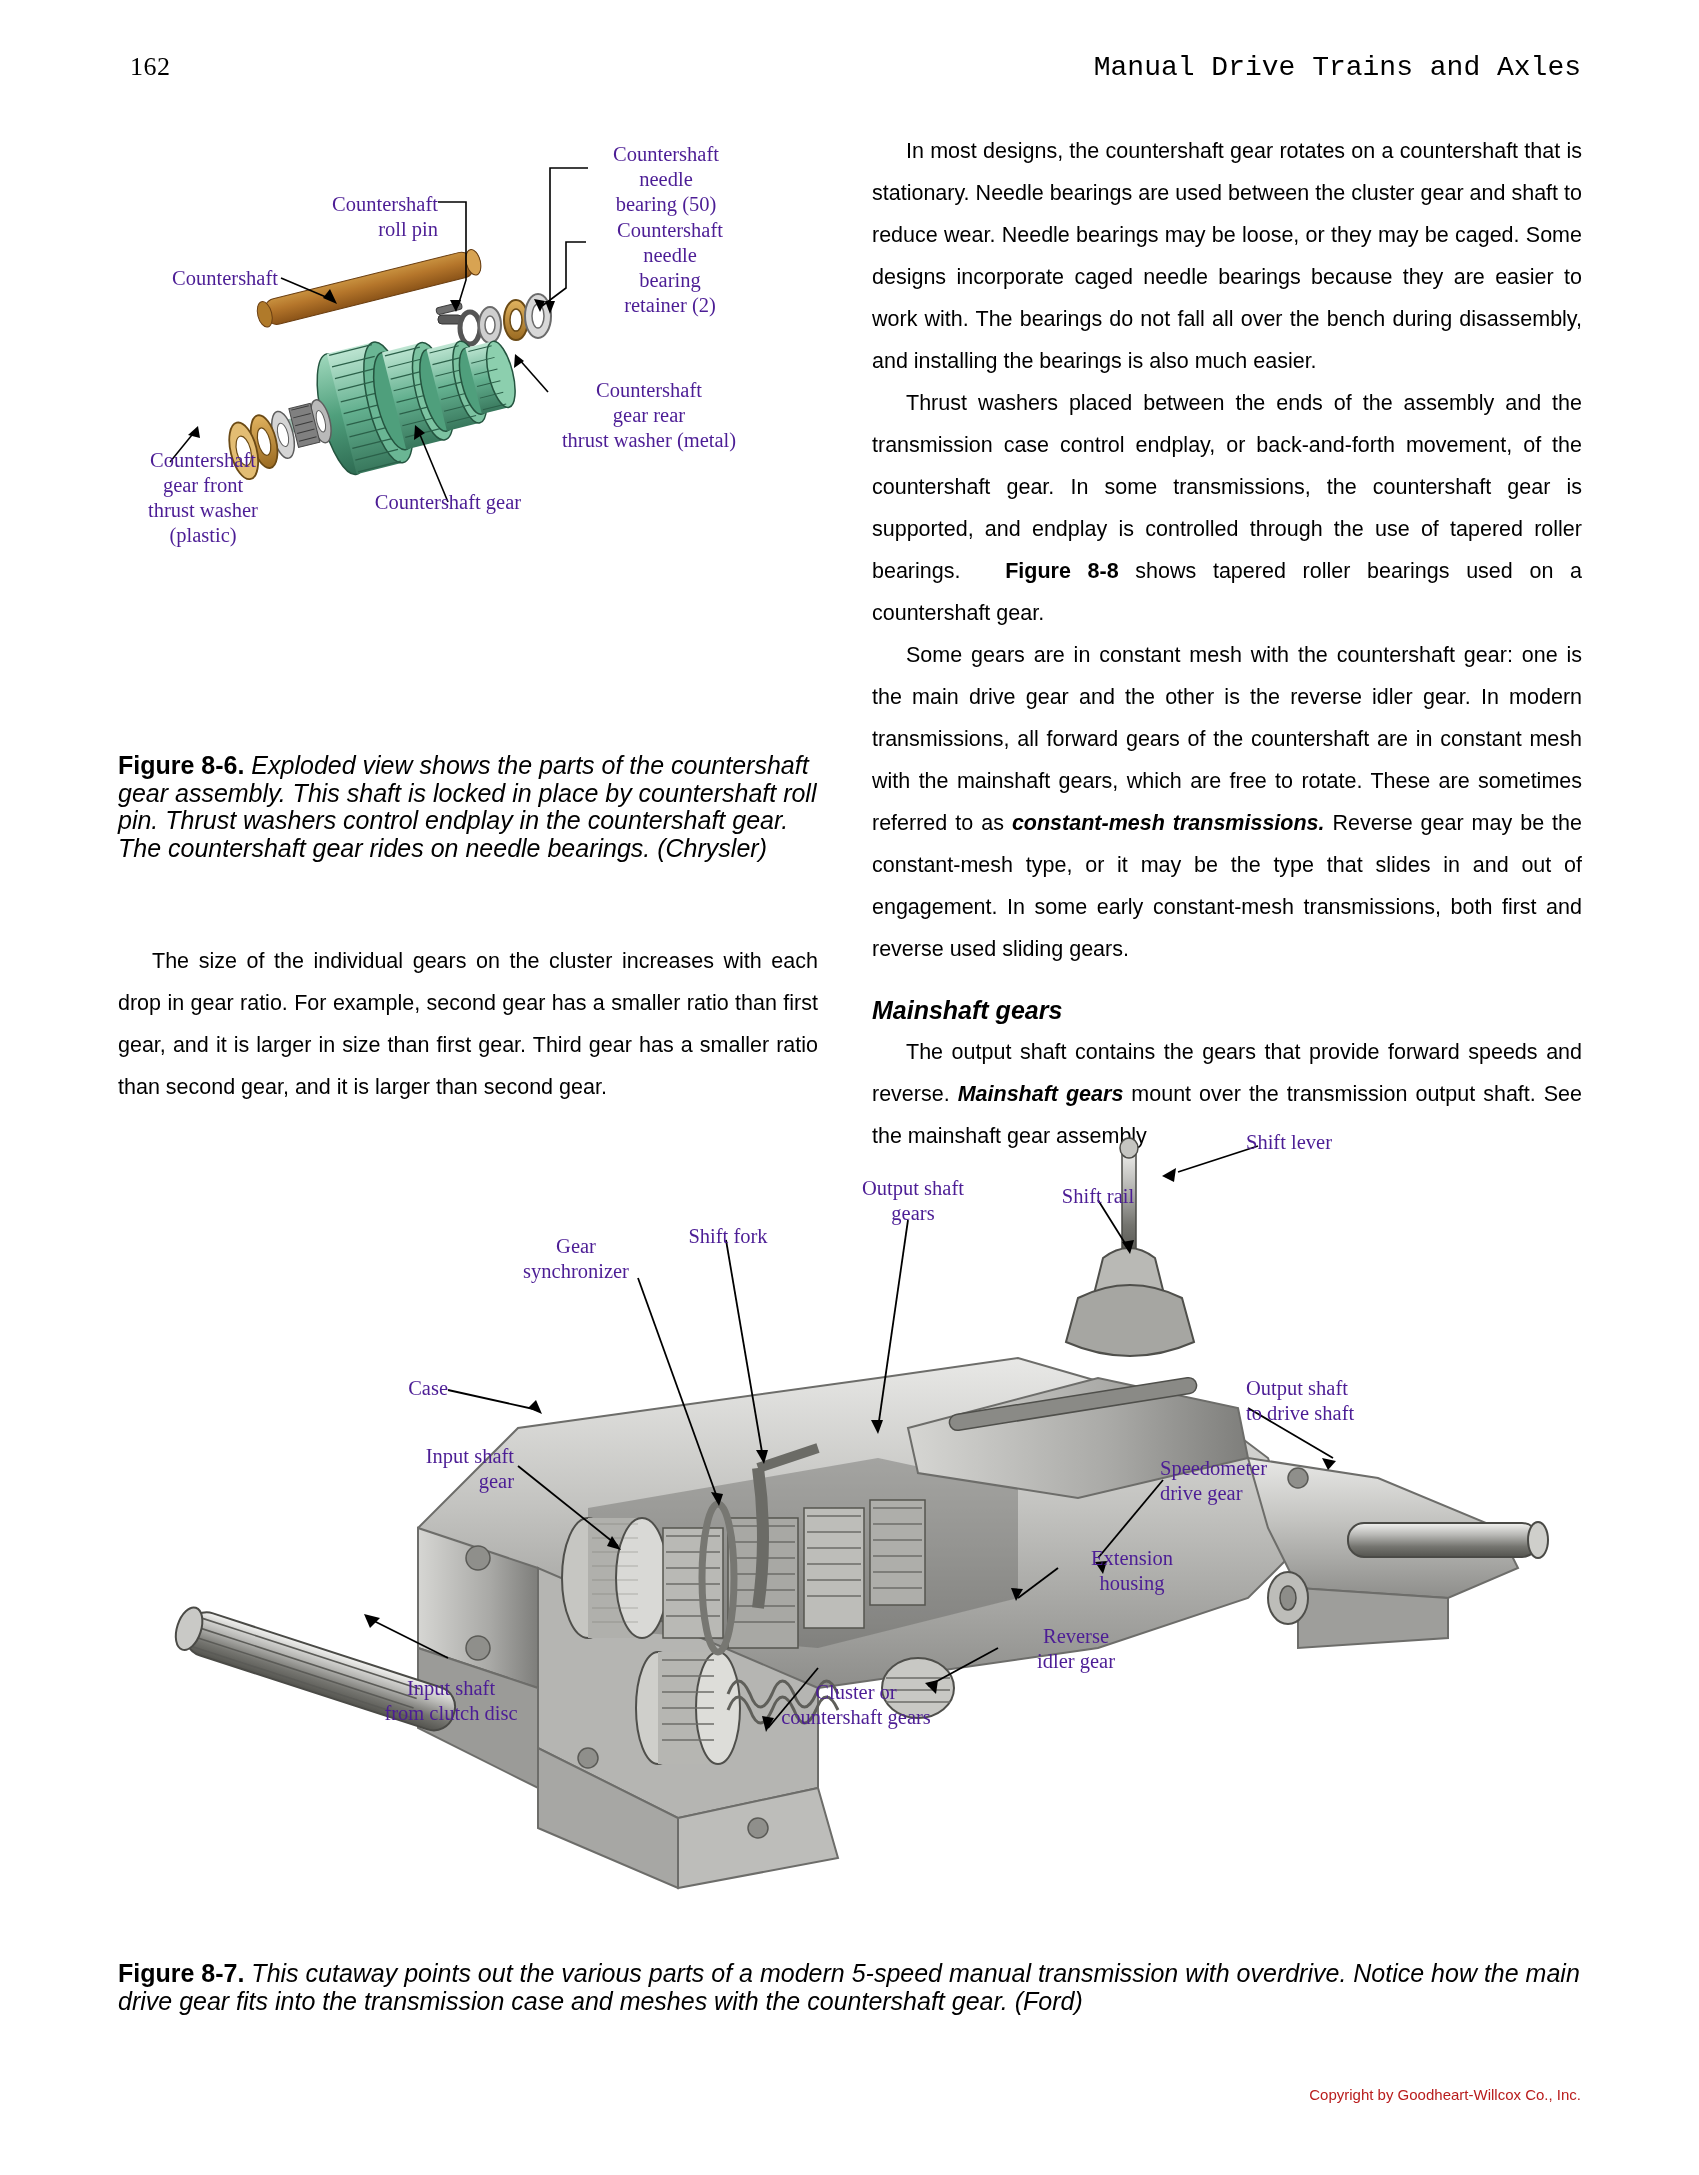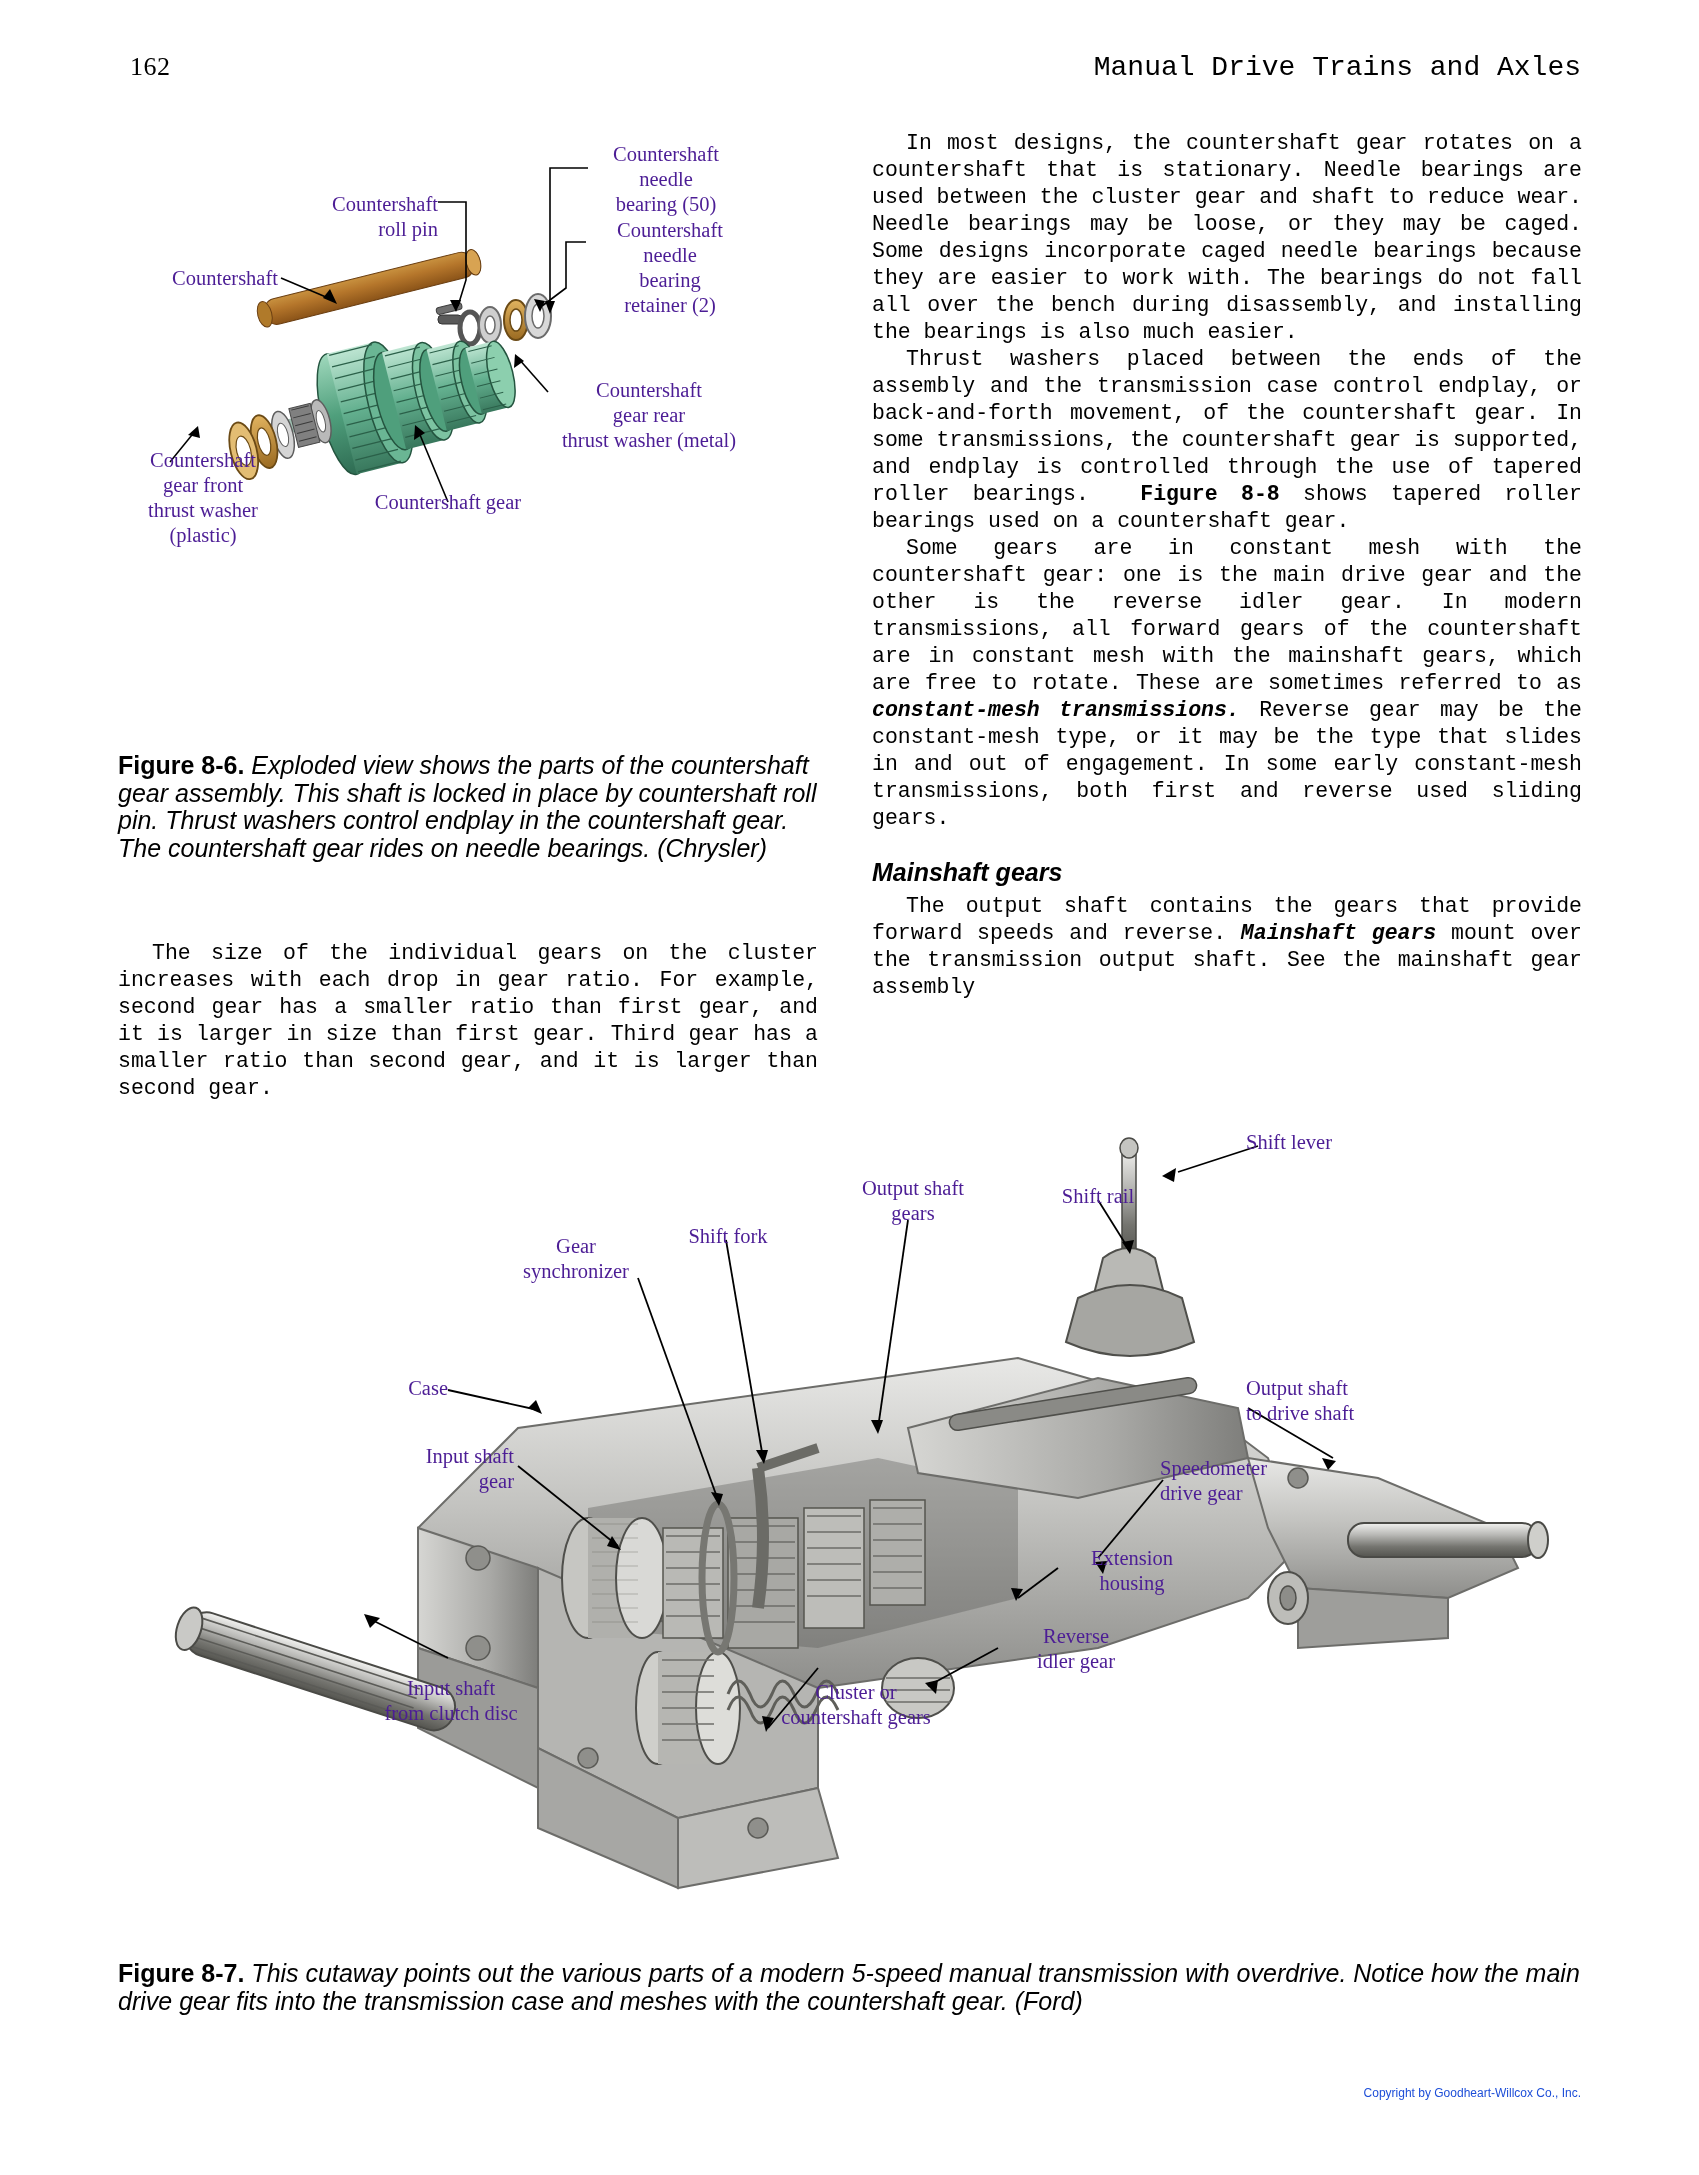--- a/index.html
+++ b/index.html
@@ -45,23 +45,23 @@
     font-family: Liberation Mono, monospace;
     font-size: 28px;
   }
   .col-right {
     position: absolute;
     left: 872px;
     top: 130px;
     width: 710px;
   }
   p.body {
-    font-family: Liberation Mono, monospace;
+    font-family: Liberation Sans, sans-serif;
     font-size: 21.5px;
-    line-height: 27px;
+    line-height: 42px;
     text-align: justify;
     margin: 0;
     text-indent: 34px;
     -webkit-hyphens: auto;
     hyphens: auto;
   }
   .bold { font-weight: bold; margin-left: 28px; }
   .bolditalic { font-weight: bold; font-style: italic; }
 
   h2.subhead {
@@ -140,22 +140,22 @@
     width: 1465px;
   }
 
   .copyright {
     position: absolute;
     left: 0;
     right: 118px;
     top: 2086px;
     text-align: right;
     font-family: "Liberation Sans", sans-serif;
-    font-size: 12px;
-    color: #1d4ed8;
+    font-size: 15px;
+    color: #b91c1c;
   }
 
   svg { display: block; }
 </style>
 </head>
 <body>
 
 <div class="page">
 
   <div class="running-head">

